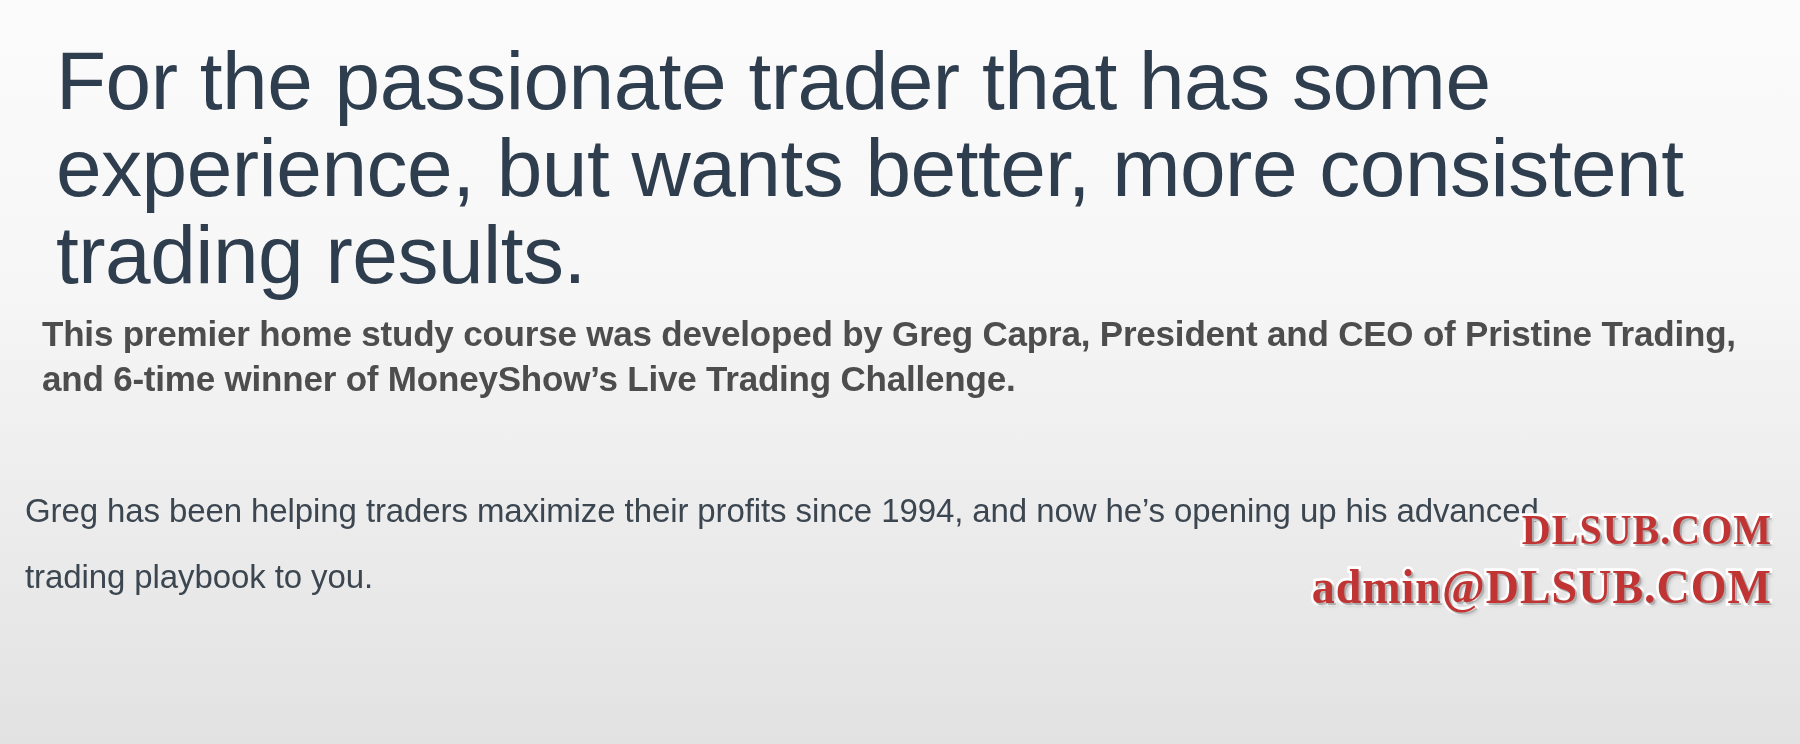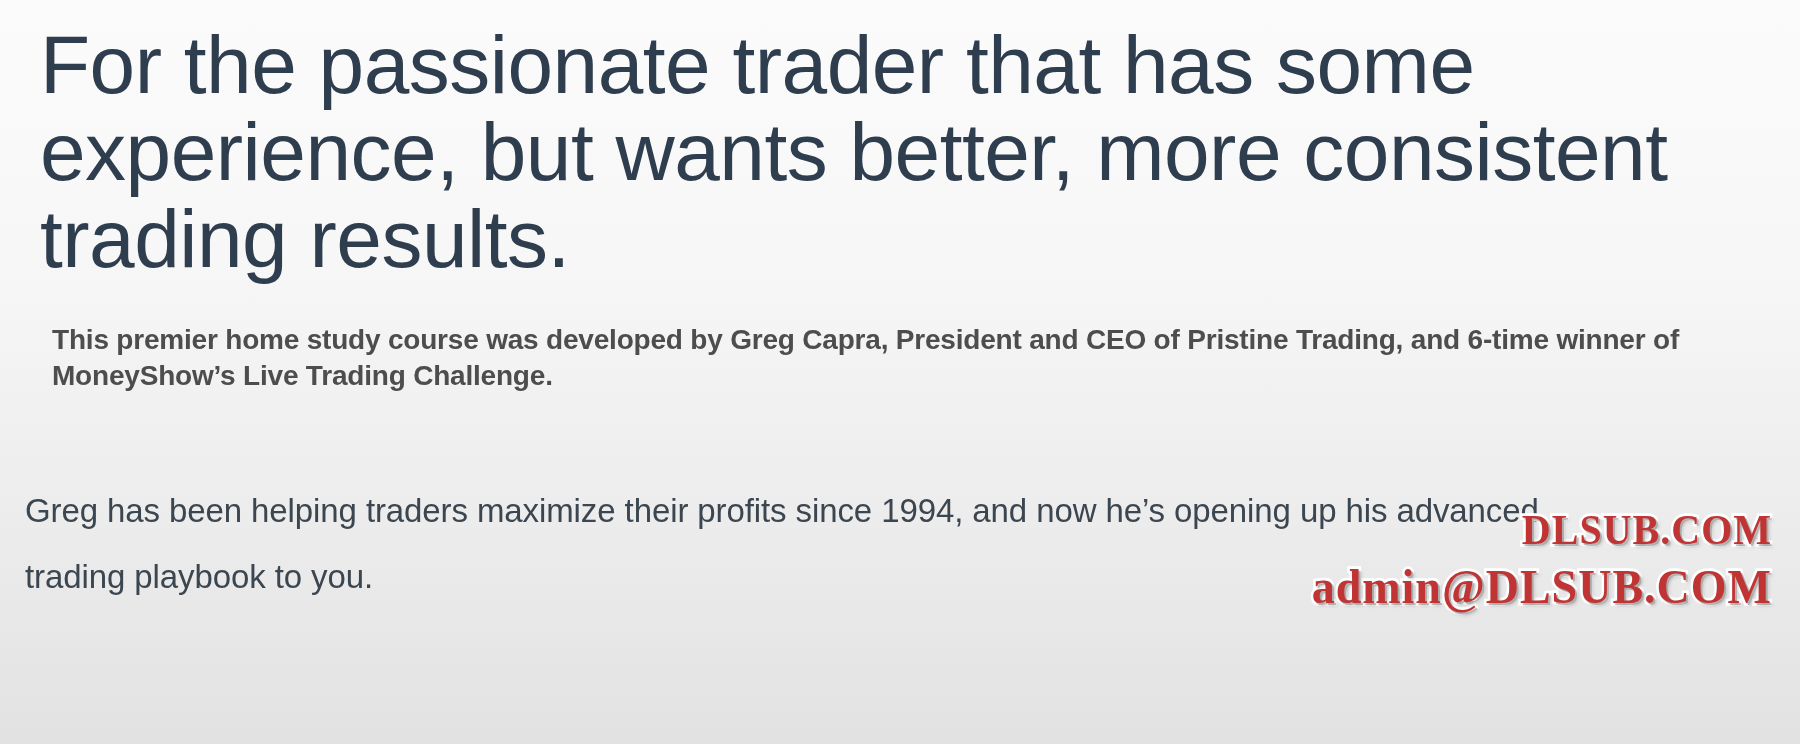--- a/index.html
+++ b/index.html
@@ -22,40 +22,40 @@
     box-sizing: border-box;
     padding: 0 40px;
   }
 
   
   .headline {
     position: absolute;
     left: 40px;
     top: 22px;
     width: 1740px;
-    margin: 0;
+    margin: 16px;
     font-family: "Liberation Sans", sans-serif;
     font-weight: 400;
     font-size: 82px;
     line-height: 1.06;
     letter-spacing: -0.5px;
     color: #2f3e4e;
     white-space: pre-line;
   }
 
   
   .subhead {
     position: absolute;
     left: 40px;
     top: 310px;
     width: 1700px;
-    margin: 12px;
+    margin: 2px;
     font-family: "Liberation Sans", sans-serif;
     font-weight: 700;
-    font-size: 28px;
+    font-size: 35px;
     line-height: 1.28;
     letter-spacing: -0.2px;
     color: #4d4d4d;
     white-space: pre-line;
   }
 
   
   .bodytext {
     position: absolute;
     left: 25px;

